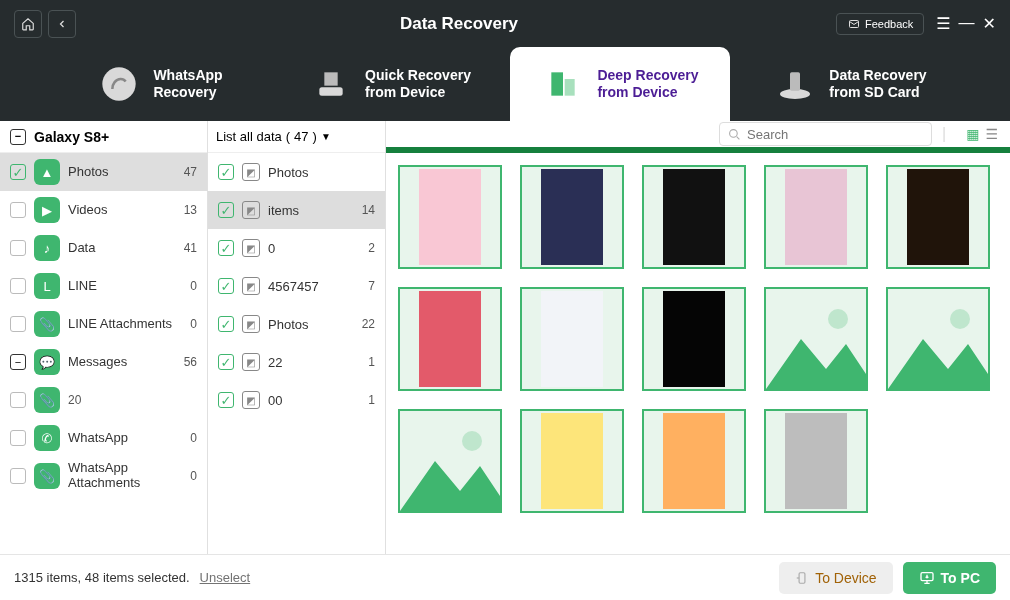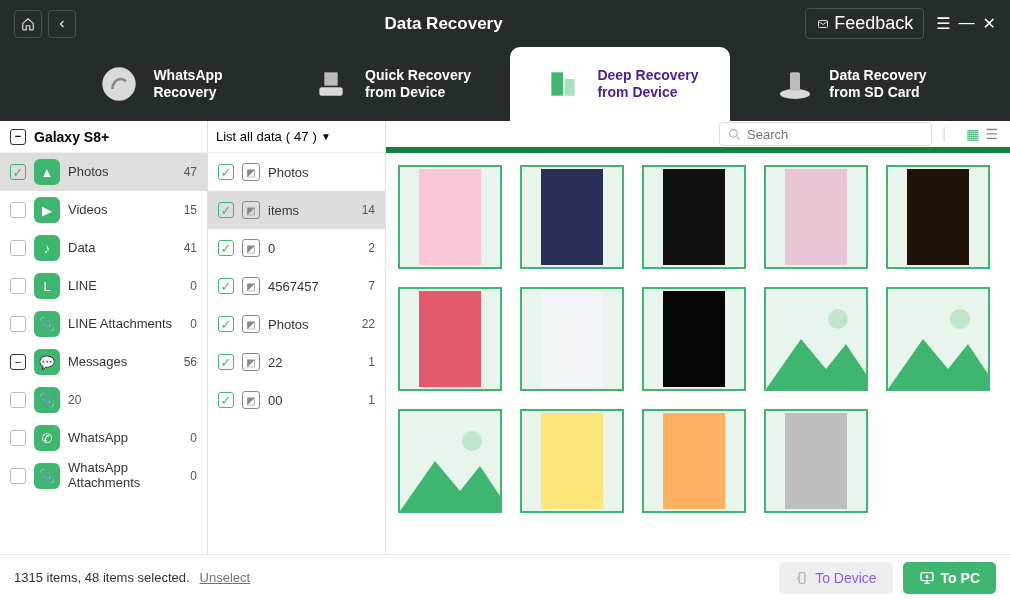--- a/index.html
+++ b/index.html
@@ -3,21 +3,21 @@
 <meta charset="utf-8">
 <style>
 * { margin: 0; padding: 0; box-sizing: border-box; font-family: -apple-system, BlinkMacSystemFont, "Segoe UI", Arial, sans-serif; }
 body { width: 1010px; height: 600px; overflow: hidden; background: #fff; display: flex; flex-direction: column; }
 
 
 .header { background: #262c2e; height: 121px; color: #fff; position: relative; }
 .header-top { height: 47px; display: flex; align-items: center; padding: 0 14px; }
 .icon-btn { width: 28px; height: 28px; border: 1px solid #4a5254; border-radius: 4px; display: inline-flex; align-items: center; justify-content: center; cursor: pointer; font-size: 14px; color: #ddd; margin-right: 6px; }
 .title { flex: 1; text-align: center; font-size: 17px; font-weight: 600; }
-.feedback-btn { border: 1px solid #4a5254; border-radius: 4px; padding: 4px 10px; font-size: 18px; display: inline-flex; align-items: center; gap: 4px; cursor: pointer; }
+.feedback-btn { border: 1px solid #4a5254; border-radius: 4px; padding: 4px 10px; font-size: 11px; display: inline-flex; align-items: center; gap: 4px; cursor: pointer; }
 .win-controls { display: inline-flex; gap: 8px; margin-left: 12px; font-size: 16px; }
 .win-controls span { cursor: pointer; }
 
 .tabs { display: flex; height: 74px; align-items: stretch; padding: 0 50px; gap: 10px; }
 .tab { flex: 1; display: flex; align-items: center; justify-content: center; gap: 12px; cursor: pointer; border-radius: 10px 10px 0 0; padding: 0 10px; }
 .tab.active { background: #fff; color: #4c1d95; }
 .tab-icon { width: 44px; height: 44px; display: flex; align-items: center; justify-content: center; }
 .tab-text { display: flex; flex-direction: column; font-size: 14px; font-weight: 600; line-height: 1.25; }
 
 
@@ -59,21 +59,21 @@
 .thumb { width: 104px; height: 104px; border: 2px solid #3fb66f; background: #e8f5ec; display: flex; align-items: center; justify-content: center; overflow: hidden; position: relative; }
 .thumb .inner { width: 62px; height: 96px; background: #ccc; }
 .ph-svg { width: 100%; height: 100%; }
 
 
 .footer { height: 46px; border-top: 1px solid #e5e5e5; display: flex; align-items: center; padding: 16px 14px; font-size: 13px; gap: 10px; }
 .status { color: #333; }
 .unselect { color: #737373; text-decoration: underline; cursor: pointer; }
 .spacer { flex: 1; }
 .btn { height: 32px; padding: 0 16px; border-radius: 5px; display: inline-flex; align-items: center; gap: 6px; font-size: 14px; cursor: pointer; }
-.btn-device { background: #eee; color: #8b5cf6; }
+.btn-device { background: #eee; color: #a16207; }
 .btn-pc { background: #3fb66f; color: #fff; font-weight: 600; }
 
 
 svg { display: block; }
 </style>
 </head>
 <body>
 
 <div class="header">
   <div class="header-top">
@@ -165,21 +165,21 @@
         <div class="cat-item selected">
           <span class="checkbox checked">✓</span>
           <span class="cat-icon">▲</span>
           <span class="cat-label">Photos</span>
           <span class="cat-count">47</span>
         </div>
         <div class="cat-item">
           <span class="checkbox"></span>
           <span class="cat-icon">▶</span>
           <span class="cat-label">Videos</span>
-          <span class="cat-count">15</span>
+          <span class="cat-count">13</span>
         </div>
         <div class="cat-item">
           <span class="checkbox"></span>
           <span class="cat-icon">♪</span>
           <span class="cat-label">Data</span>
           <span class="cat-count">41</span>
         </div>
         <div class="cat-item">
           <span class="checkbox"></span>
           <span class="cat-icon">L</span>

